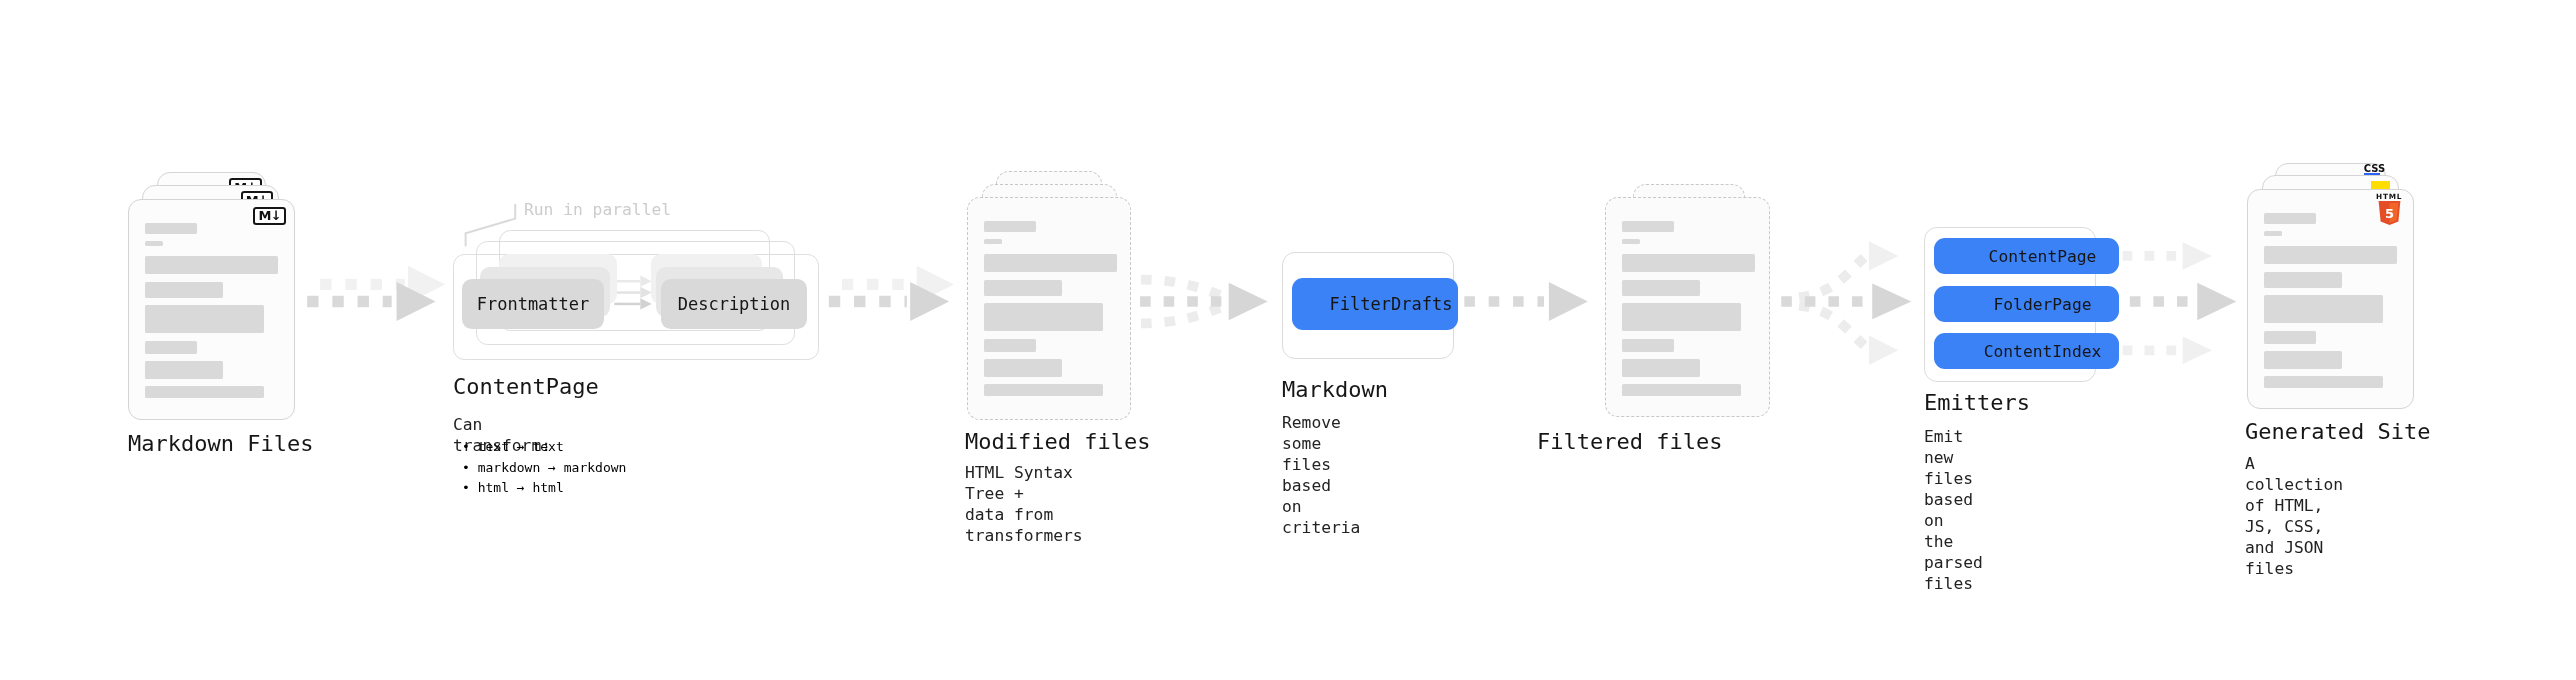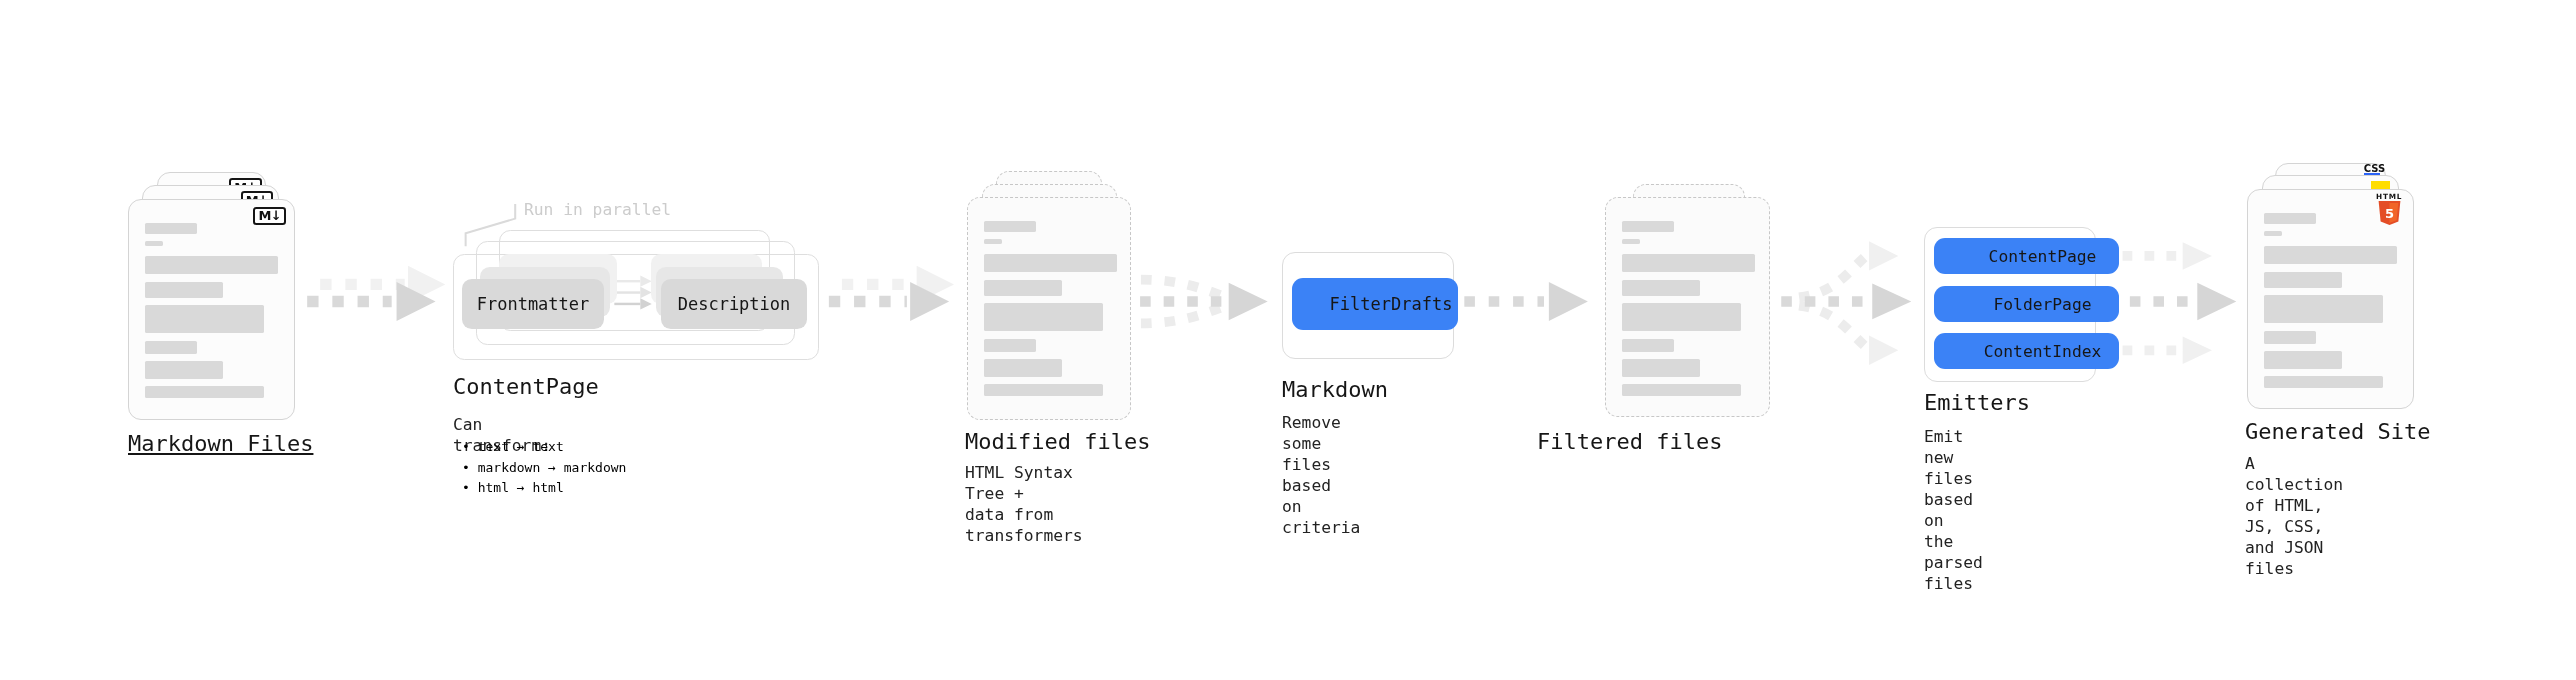--- a/index.html
+++ b/index.html
@@ -127,21 +127,21 @@
         <div class="bar b1"></div>
         <div class="bar b2"></div>
         <div class="bar b3"></div>
         <div class="bar b4"></div>
         <div class="bar b5"></div>
         <div class="bar b6"></div>
         <div class="bar b7"></div>
         <div class="bar b8"></div>
       </div>
     </div>
-    <div class="heading" style="left:128px;top:431px;text-decoration:underline;">Markdown Files</div>
+    <div class="heading" style="left:128px;top:431px;">Markdown Files</div>
   </div>
 
   <div class="abs" style="z-index:2">
     <div class="note" style="left:524px;top:200px;">Run in parallel</div>
     <div class="frame" style="left:499px;top:230px;width:271px;height:101px;z-index:1"></div>
     <div class="frame" style="left:476px;top:241px;width:319px;height:104px;z-index:1"></div>
     <div class="frame" style="left:453px;top:254px;width:366px;height:106px;z-index:1"></div>
 
     <div class="tbox ghost2" style="left:499px;top:254px;width:118px;height:50px;z-index:2"></div>
     <div class="tbox ghost1" style="left:480px;top:267px;width:130px;height:50px;z-index:3"></div>

